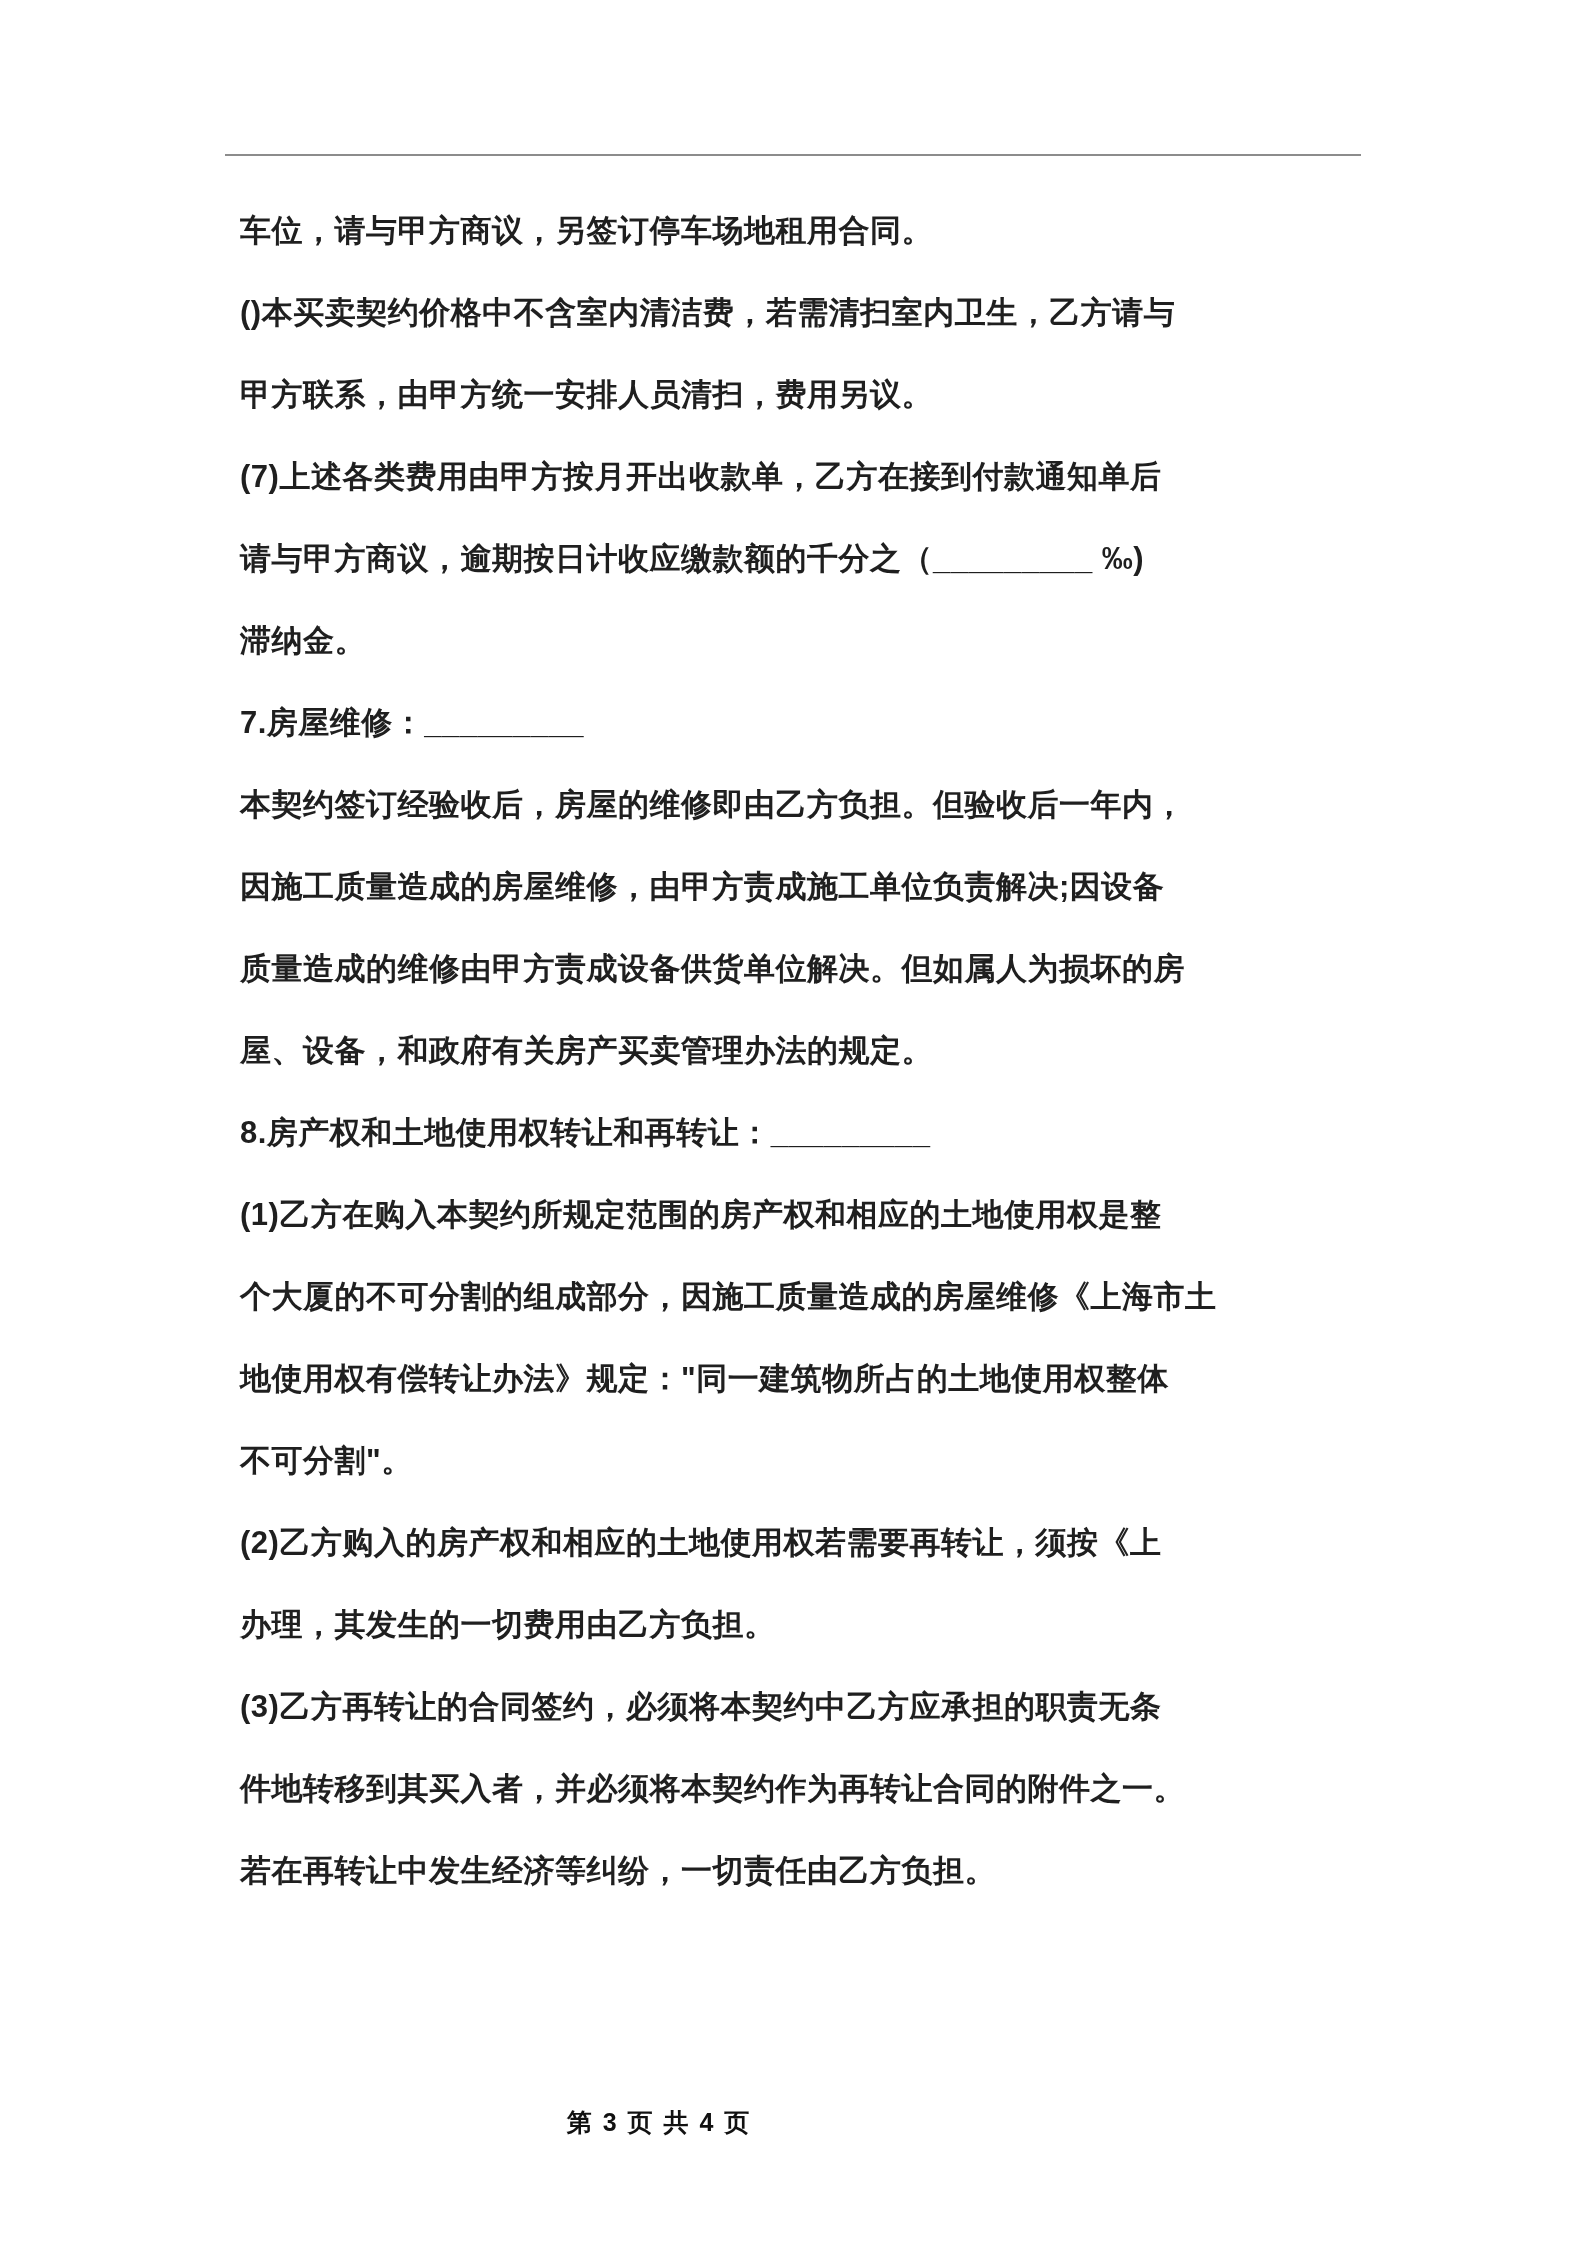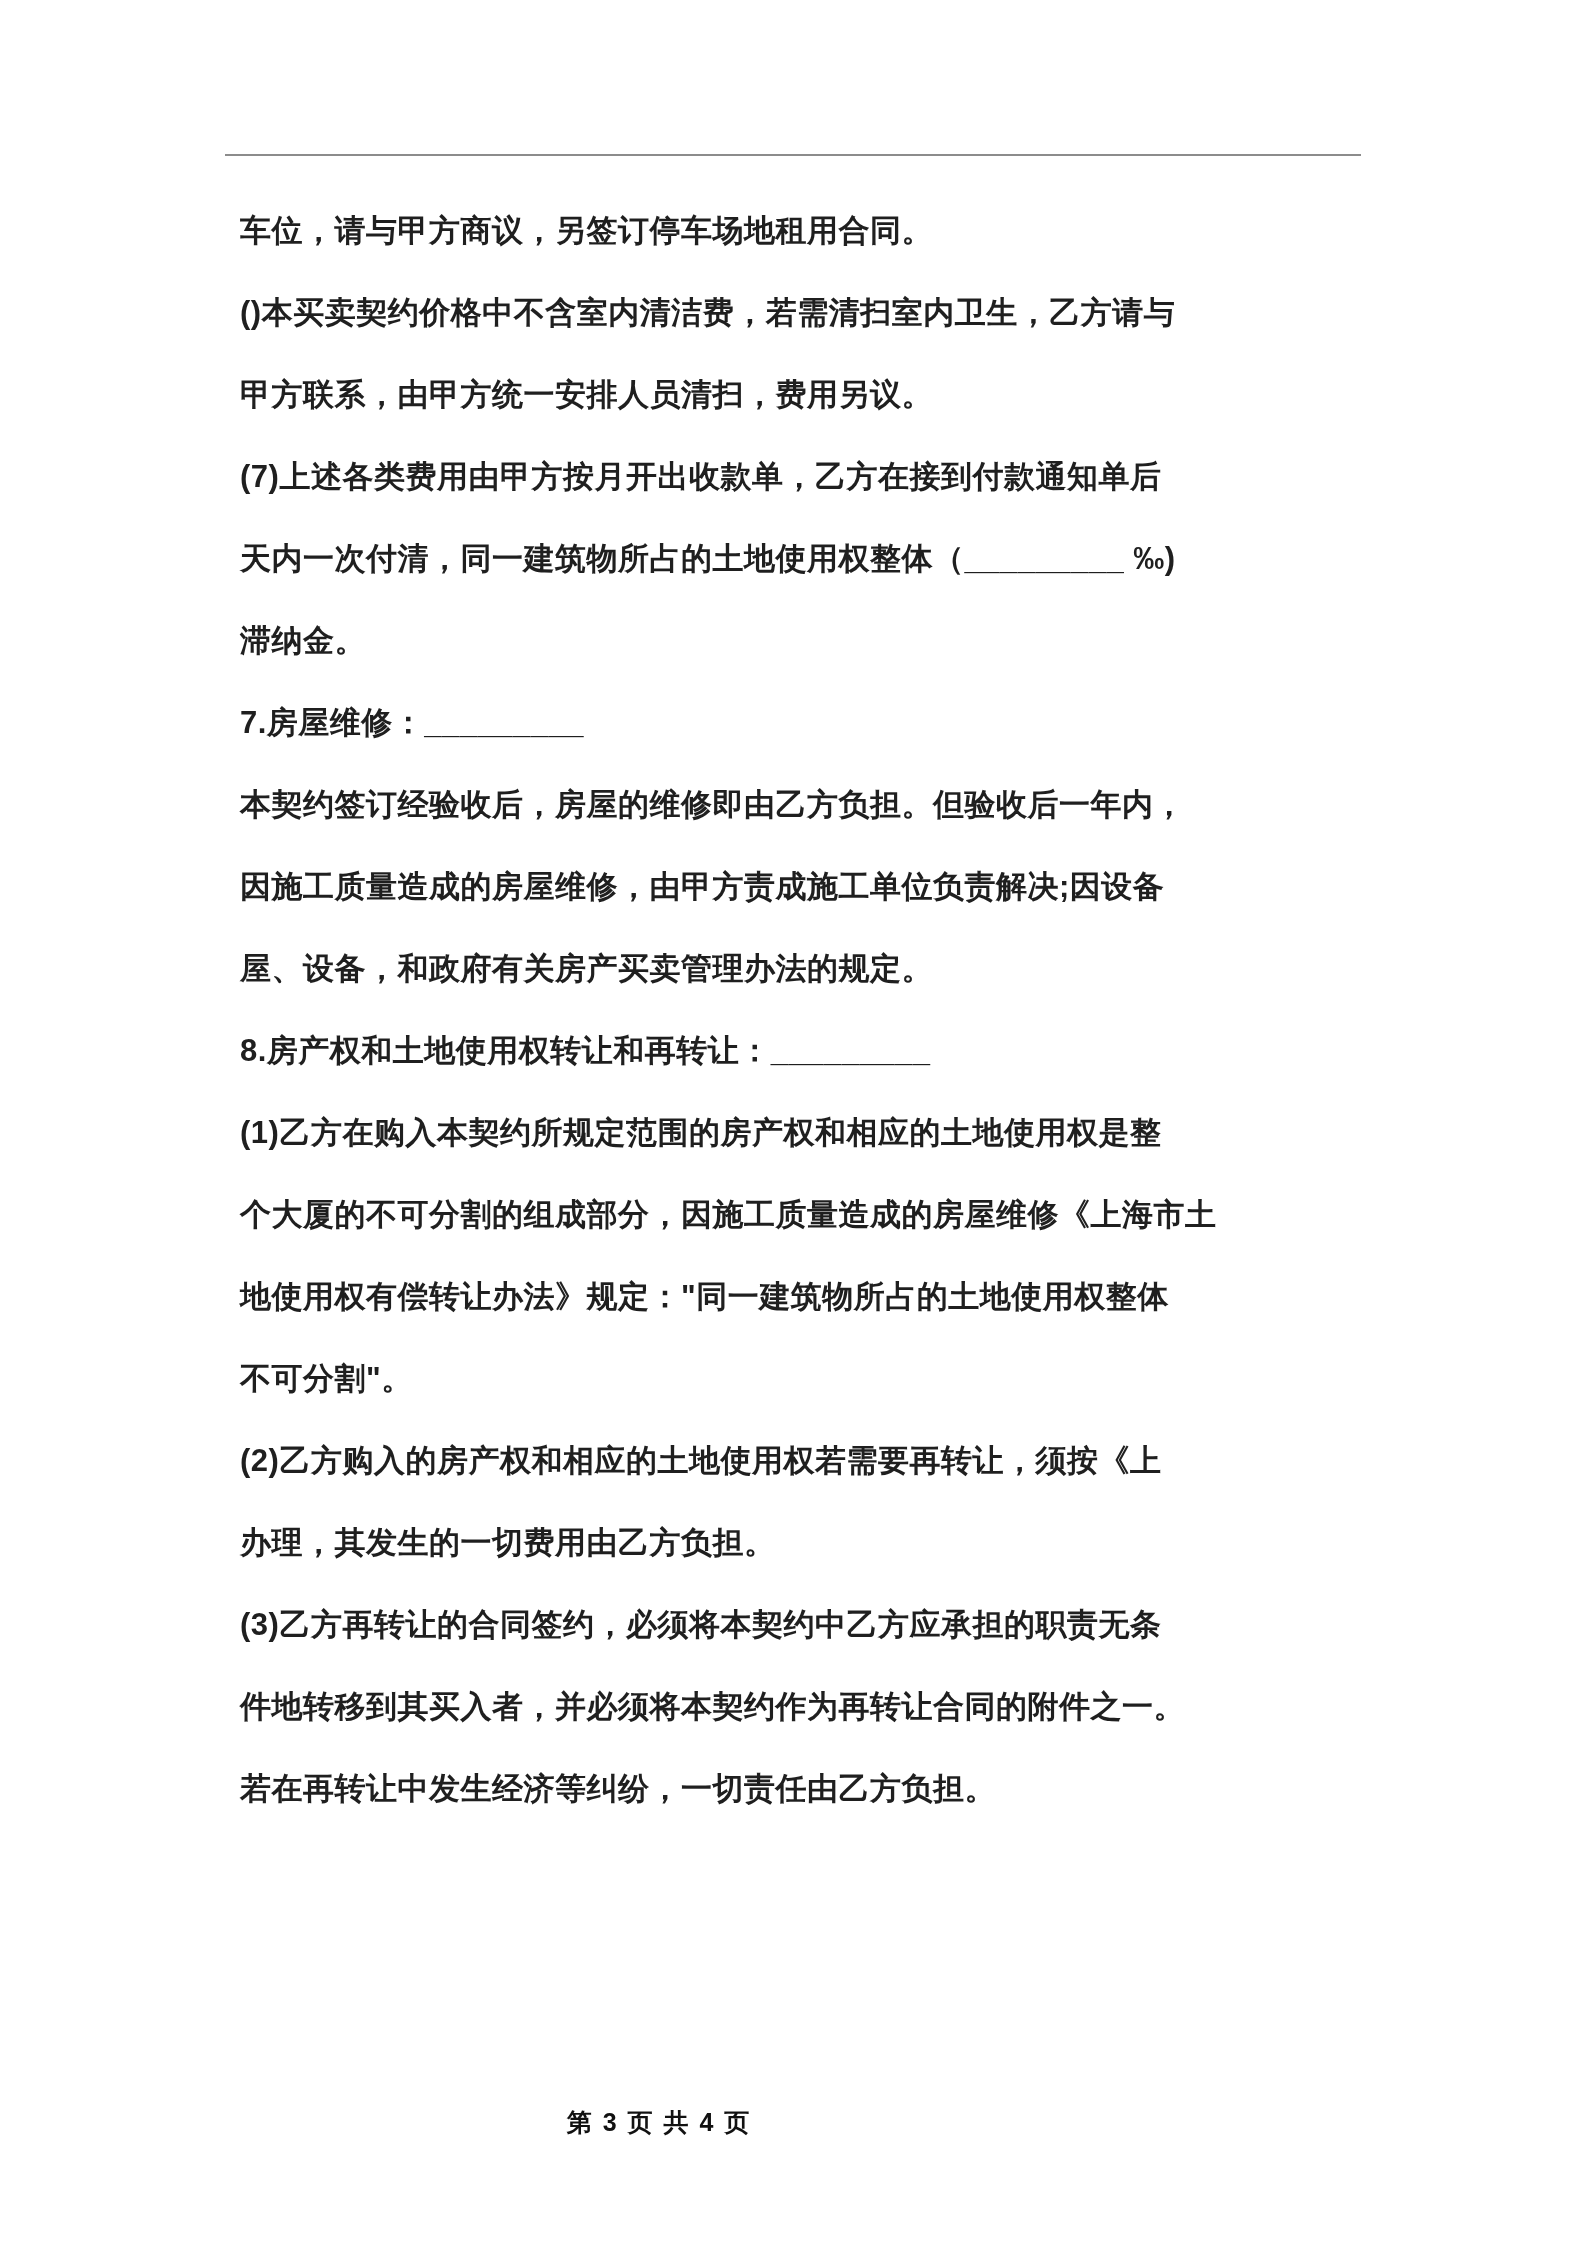--- a/index.html
+++ b/index.html
@@ -56,25 +56,26 @@
 <body>
 
 <div class="page">
   <div class="top-rule"></div>
 
   <div class="content">
     <p>车位，请与甲方商议，另签订停车场地租用合同。</p>
     <p>()本买卖契约价格中不含室内清洁费，若需清扫室内卫生，乙方请与</p>
     <p>甲方联系，由甲方统一安排人员清扫，费用另议。</p>
     <p>(7)上述各类费用由甲方按月开出收款单，乙方在接到付款通知单后</p>
-    <p>天内一次付清，同一建筑物所占的土地使用权整体（_________ ‰)</p>
+    <p>请与甲方商议，逾期按日计收应缴款额的千分之（_________ ‰)</p>
     <p>滞纳金。</p>
     <p>7.房屋维修：_________</p>
     <p>本契约签订经验收后，房屋的维修即由乙方负担。但验收后一年内，</p>
     <p>因施工质量造成的房屋维修，由甲方责成施工单位负责解决;因设备</p>
+    <p>质量造成的维修由甲方责成设备供货单位解决。但如属人为损坏的房</p>
     <p>屋、设备，和政府有关房产买卖管理办法的规定。</p>
     <p>8.房产权和土地使用权转让和再转让：_________</p>
     <p>(1)乙方在购入本契约所规定范围的房产权和相应的土地使用权是整</p>
     <p>个大厦的不可分割的组成部分，因施工质量造成的房屋维修《上海市土</p>
     <p>地使用权有偿转让办法》规定："同一建筑物所占的土地使用权整体</p>
     <p>不可分割"。</p>
     <p>(2)乙方购入的房产权和相应的土地使用权若需要再转让，须按《上</p>
     <p>办理，其发生的一切费用由乙方负担。</p>
     <p>(3)乙方再转让的合同签约，必须将本契约中乙方应承担的职责无条</p>
     <p>件地转移到其买入者，并必须将本契约作为再转让合同的附件之一。</p>

